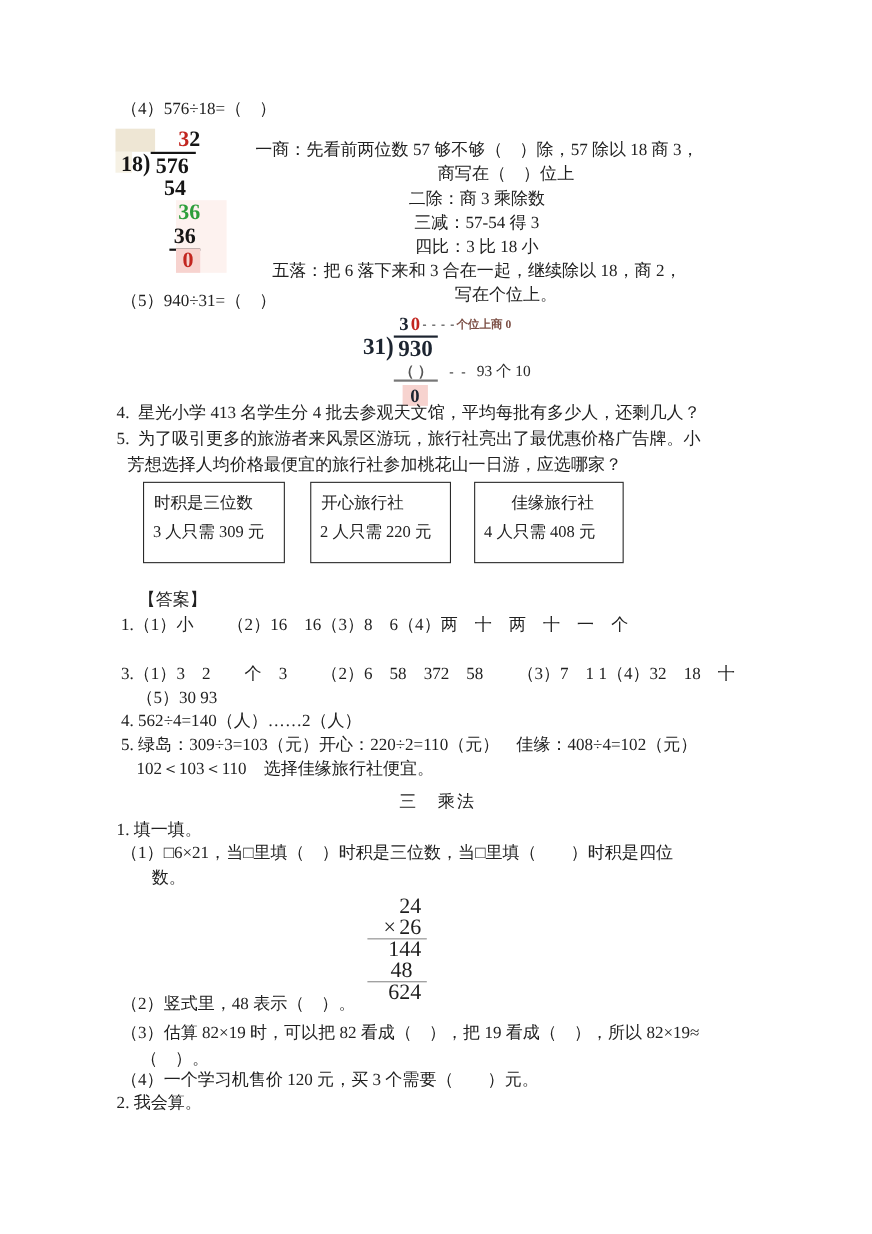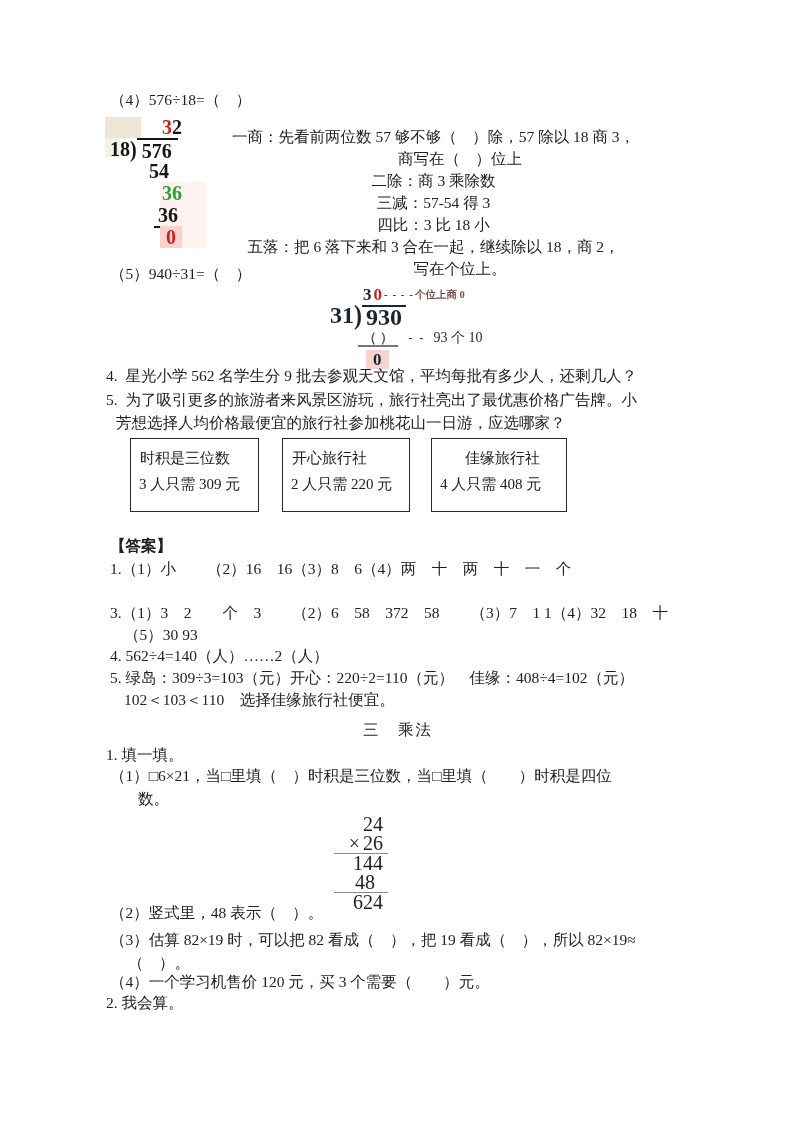--- a/index.html
+++ b/index.html
@@ -34,21 +34,21 @@
   #ld1 .u{border-bottom:2px solid #151515;padding:0 4px;}
   #ld1 .rem{background:#f7d3cf;padding:0 6px;color:#c2251f;}
 
   
   #ld2{left:330px;top:284px;width:200px;font-weight:bold;color:#1c2430;}
   #ld2 .row{height:21px;line-height:21px;white-space:nowrap;}
   #ld2 .r1{margin-left:33px;font-size:17px;}
   #ld2 .r1 .red{color:#c2251f;padding-left:2px;}
   #ld2 .dash{font-size:11px;letter-spacing:1px;color:#333;vertical-align:2px;padding-left:2px;}
   #ld2 .note{font-size:10.5px;color:#7c4f45;vertical-align:2px;padding-left:1px;font-weight:bold;}
-  #ld2 .main{display:flex;font-size:24px;}
+  #ld2 .main{display:flex;font-size:21px;}
   #ld2 .bracket{transform:scaleY(1.15);display:inline-block;}
   #ld2 .dvd2{border-top:2.5px solid #1c2430;padding:0 4px;}
   #ld2 .r3{margin-left:28px;font-size:13.5px;color:#555;height:23px;line-height:23px;}
   #ld2 .paren{border-bottom:2px solid #777;padding:0 5px;}
   #ld2 .dash2{font-size:12px;letter-spacing:2px;color:#333;padding:0 8px 0 10px;}
   #ld2 .tens{font-size:14px;color:#2a2a2a;font-weight:normal;}
   #ld2 .r4{margin-left:36px;font-size:17px;}
   #ld2 .rem{background:#f7d3cf;padding:0 7px;}
 
   
@@ -60,21 +60,21 @@
   #agencies{left:130px;top:438px;display:flex;}
   .agency{border:1.2px solid #2a2a2a;height:72px;background:#fff;font-size:15px;}
   .agency .nm{padding:10px 0 0 9px;line-height:19px;}
   .agency .pr{padding:7px 0 0 8px;line-height:19px;white-space:pre-wrap;}
   #ag1{width:127px;margin-right:23px;}
   #ag2{width:126px;margin-right:21px;}
   #ag3{width:134px;}
   #ag3 .nm{padding-left:33px;}
 
   
-  #ans-title{left:110px;top:534px;font-weight:bold;}
+  #ans-title{left:126px;top:534px;font-weight:normal;}
   #ans1{left:110px;top:557px;}
   #ans2{left:110px;top:579px;}
   #ans3{left:110px;top:601px;}
   #ans3b{left:124px;top:623px;}
   #ans4{left:110px;top:644px;}
   #ans5{left:110px;top:666px;}
   #ans5b{left:124px;top:688px;}
 
   
   #mh{left:105px;top:718px;width:586px;text-align:center;letter-spacing:2px;}
@@ -133,21 +133,21 @@
     <div class="row r1"><span>3</span><span class="red">0</span><span class="dash">- - - -</span><span class="note">个位上商 0</span></div>
     <div class="row main">
         <span>31</span>
         <span class="bracket">)</span>
         <span class="dvd2">930</span>
       </div>
     <div class="row r3"><span class="paren">（ ）</span><span class="dash2">- -</span><span class="tens">93 个 10</span></div>
     <div class="row r4"><span class="rem">0</span></div>
   </div>
 
-  <div class="abs line" id="word4">4.  星光小学 562 名学生分 9 批去参观天文馆，平均每批有多少人，还剩几人？</div>
+  <div class="abs line" id="word4">4.  星光小学 413 名学生分 4 批去参观天文馆，平均每批有多少人，还剩几人？</div>
   <div class="abs" id="word5">
     <div class="line">5.  为了吸引更多的旅游者来风景区游玩，旅行社亮出了最优惠价格广告牌。小</div>
     <div class="line l2">芳想选择人均价格最便宜的旅行社参加桃花山一日游，应选哪家？</div>
   </div>
 
   <div class="abs" id="agencies">
     <div class="agency" id="ag1">
       <div class="nm">时积是三位数</div>
       <div class="pr">3 人只需 309 元</div>
     </div>

